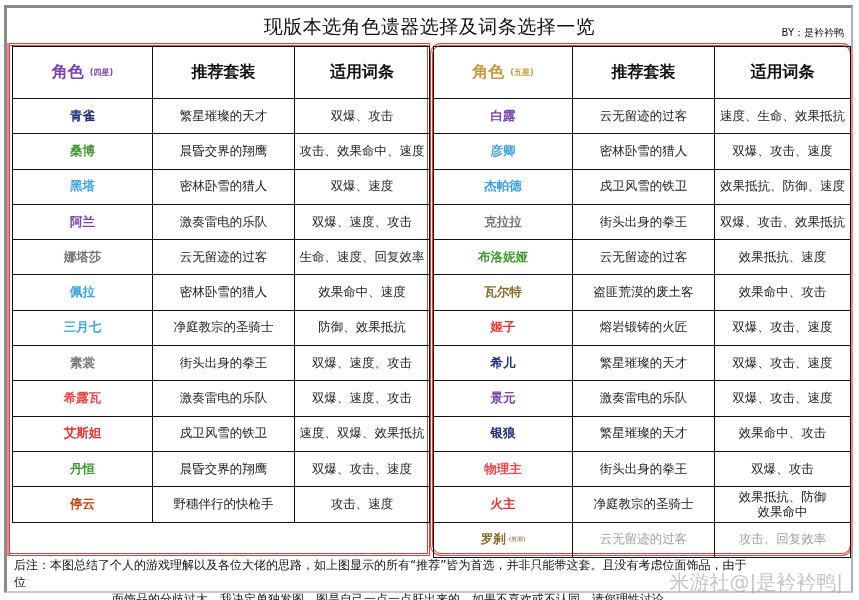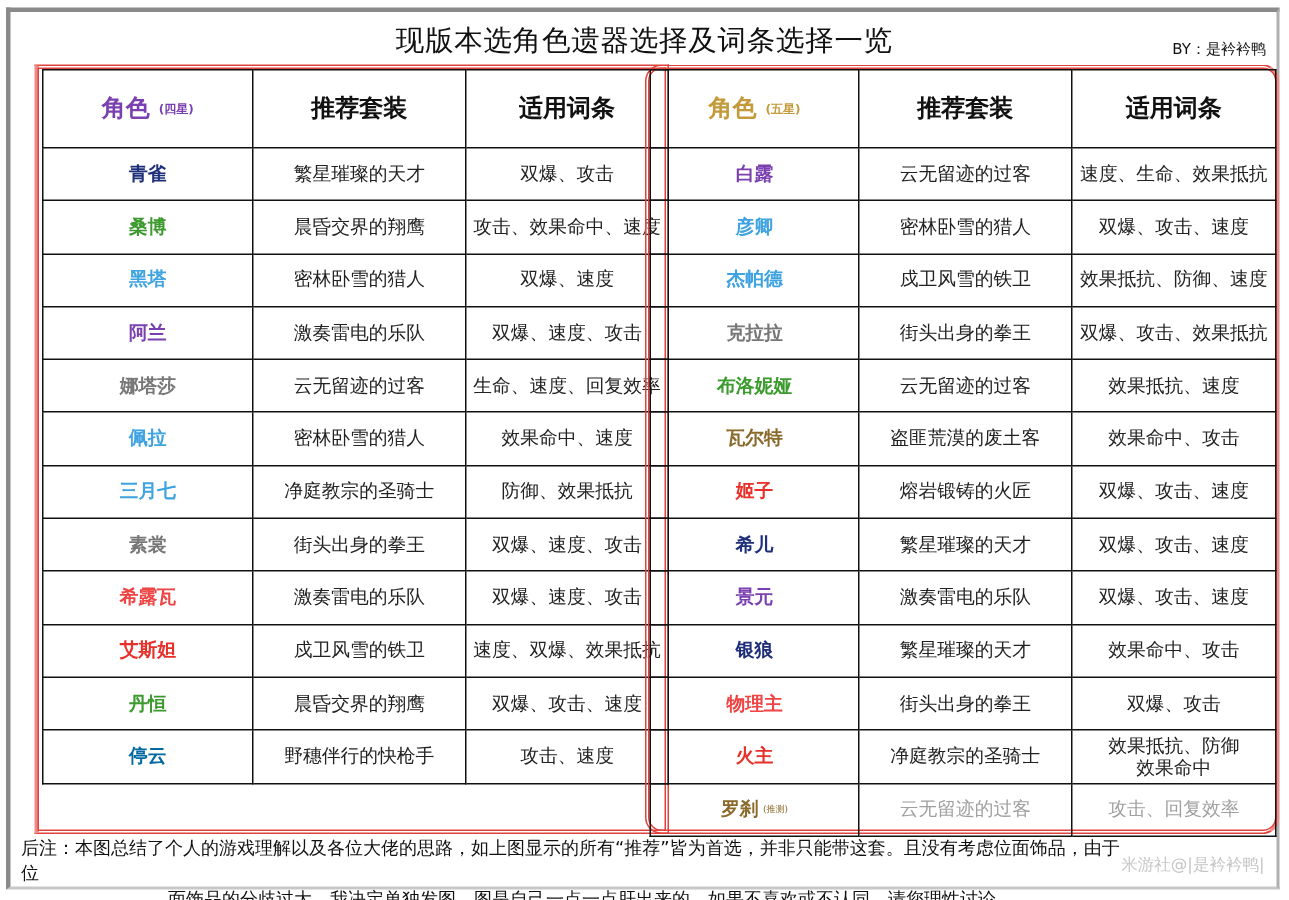--- a/index.html
+++ b/index.html
@@ -8,41 +8,41 @@
   .frame { position:absolute; left:4px; top:5px; width:849px; height:588px;
            border-top:3px solid #8a8a8a; border-left:3px solid #8a8a8a;
            border-right:2px solid #b0b0b0; border-bottom:2px solid #c8c8c8;
            box-sizing:border-box; background:#fff; }
   .title-band { position:absolute; left:7px; top:8px; width:845px; height:35px; }
   .title { position:absolute; left:0; right:0; top:6px; text-align:center;
            font-size:19px; color:#111; letter-spacing:0.5px; }
   .byline { position:absolute; right:8px; top:18px; font-size:10px; color:#111; }
   .panel { position:absolute; top:43px; height:513px; box-sizing:border-box;
            border:1px solid #e0413a; outline:1px solid #e0413a; outline-offset:-3px; }
-  .panel.left { left:23px; width:423px; border-left:3px solid #f08a86; }
+  .panel.left { left:7px; width:423px; border-left:3px solid #f08a86; }
   .panel.right { left:430px; width:423px; border-right:3px solid #f08a86;border-radius:11px; }
   table { position:absolute; left:2px; top:2px; border-collapse:collapse;
           table-layout:fixed; }
   .panel.left table { width:417px; }
   .panel.right table { width:417px; }
   td, th { border:1px solid #111; text-align:center; vertical-align:middle;
            padding:0; overflow:hidden; white-space:nowrap; }
   tr.head th { height:51px; font-size:16px; font-weight:bold; color:#111; }
   tr.row td { height:34.3px; font-size:12.5px; color:#222; }
   th.role { font-size:20px; }
   th.role .sub { font-size:8px; margin-left:6px; vertical-align:middle; }
   td.name { font-weight:bold; font-size:12.5px; }
   td.tags.two { line-height:15px; white-space:normal;margin-left:24px; }
   .small-note { font-size:6px; font-weight:normal; margin-left:3px; vertical-align:middle; }
   .faded { color:#a0a0a0 !important; }
   .footer { position:absolute; left:7px; top:557px; width:746px; height:34px;
             font-size:12px; color:#111; text-align:center; line-height:17px; }
   .footer .line1 { display:block; text-align:left; padding-left:7px; }
   .footer .line2 { display:block;margin-left:28px; }
-  .watermark { position:absolute; right:16px; top:569px; font-size:11px;
+  .watermark { position:absolute; right:16px; top:569px; font-size:20px;
                color:rgba(150,150,150,0.55); pointer-events:none; }
 </style>
 </head>
 <body>
 
 <div class="frame"></div>
 
 <div class="title-band">
   <div class="title">现版本选角色遗器选择及词条选择一览</div>
   <div class="byline">BY：是衿衿鸭</div>
@@ -114,21 +114,21 @@
           <td class="name"><span style="color: rgb(232, 48, 42);">艾斯妲</span></td>
           <td>戍卫风雪的铁卫</td>
           <td class="tags">速度、双爆、效果抵抗</td>
         </tr>
         <tr class="row">
           <td class="name"><span style="color: rgb(60, 154, 46);">丹恒</span></td>
           <td>晨昏交界的翔鹰</td>
           <td class="tags">双爆、攻击、速度</td>
         </tr>
         <tr class="row">
-          <td class="name"><span style="color: #0369a1;">停云</span></td>
+          <td class="name"><span style="color: #c2410c;">停云</span></td>
           <td>野穗伴行的快枪手</td>
           <td class="tags">攻击、速度</td>
         </tr>
       </tbody>
   </table>
 </div>
 
 <div class="panel right">
   <table>
     <colgroup>

